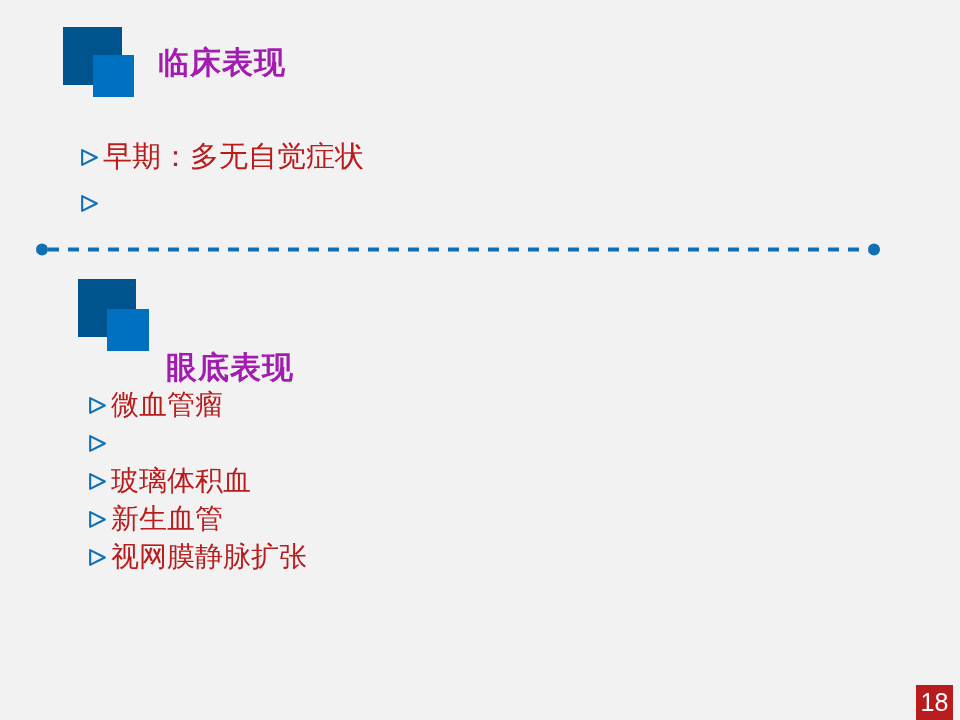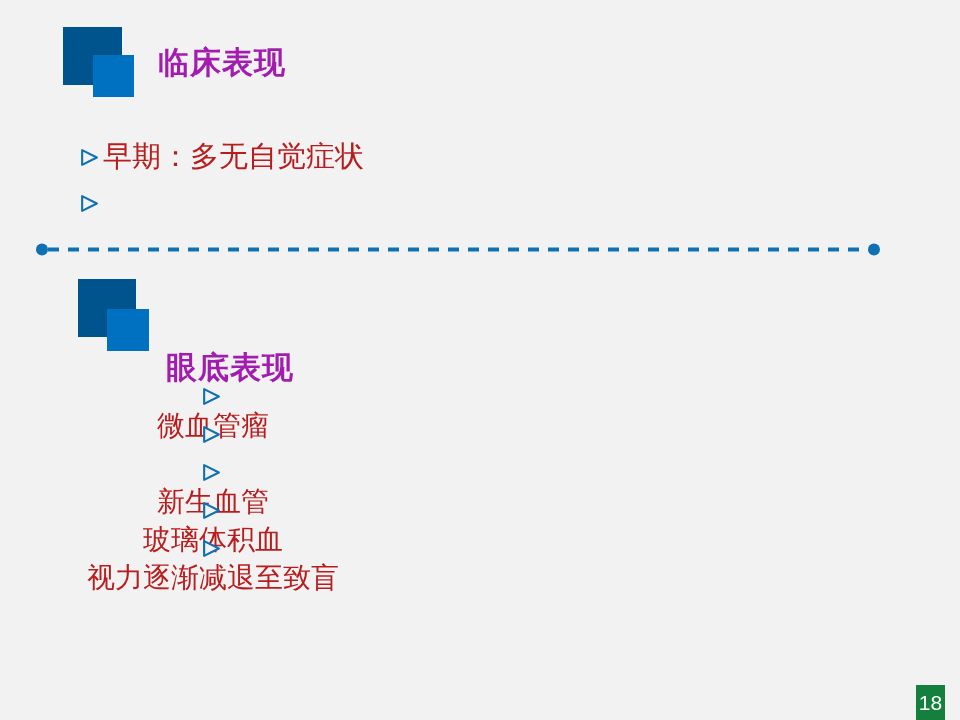--- a/index.html
+++ b/index.html
@@ -35,42 +35,42 @@
   
   .bullet-list {
     position: absolute;
     color: #b91c1c;
     font-family: "Liberation Serif", "DejaVu Serif", serif;
     white-space: nowrap;
   }
   .list-clinical { left: 79px; top: 134px; font-size: 29px; }
   .list-clinical .bullet-row { height: 46px; }
   .list-fundus { left: 87px; top: 386px; font-size: 28px; }
-  .list-fundus .bullet-row { height: 38px; flex-direction: column; }
+  .list-fundus .bullet-row { height: 38px; }
   .bullet-row { display: flex; align-items: center; }
   .bullet-marker {
     width: 21px;
     height: 21px;
     flex: 0 0 21px;
     margin-right: 3px;
     display: inline-block;
   }
   .bullet-marker svg { display: block; width: 100%; height: 100%; }
   
   .divider { position: absolute; left: 0; top: 241px; width: 960px; height: 17px; }
   
   .page-badge {
     position: absolute;
     left: 916px;
     top: 685px;
-    width: 29px;
+    width: 37px;
     height: 35px;
-    background: #15803d;
+    background: #b91c1c;
     color: #FFFFFF;
-    font-size: 21px;
+    font-size: 25px;
     display: flex;
     align-items: center;
     justify-content: center;
     font-family: "Liberation Sans", sans-serif;
   }
 </style>
 </head>
 <body>
 
 <div class="slide">
@@ -131,39 +131,39 @@
           </svg>
       </span>
     </div>
     <div class="bullet-row">
       <span class="bullet-marker">
         <svg viewBox="0 0 20 20">
             <path d="M3 3 L17 10 L3 17 Z" fill="#F2F2F3" stroke="#1070B4" stroke-width="2" stroke-linejoin="round"></path>
             <path d="M3 17 L17 10 L9 13 Z" fill="#1070B4"></path>
           </svg>
       </span>
+      <span>玻璃体积血</span>
+    </div>
+    <div class="bullet-row">
+      <span class="bullet-marker">
+        <svg viewBox="0 0 20 20">
+            <path d="M3 3 L17 10 L3 17 Z" fill="#F2F2F3" stroke="#1070B4" stroke-width="2" stroke-linejoin="round"></path>
+            <path d="M3 17 L17 10 L9 13 Z" fill="#1070B4"></path>
+          </svg>
+      </span>
       <span>新生血管</span>
     </div>
     <div class="bullet-row">
       <span class="bullet-marker">
         <svg viewBox="0 0 20 20">
             <path d="M3 3 L17 10 L3 17 Z" fill="#F2F2F3" stroke="#1070B4" stroke-width="2" stroke-linejoin="round"></path>
             <path d="M3 17 L17 10 L9 13 Z" fill="#1070B4"></path>
           </svg>
       </span>
-      <span>玻璃体积血</span>
-    </div>
-    <div class="bullet-row">
-      <span class="bullet-marker">
-        <svg viewBox="0 0 20 20">
-            <path d="M3 3 L17 10 L3 17 Z" fill="#F2F2F3" stroke="#1070B4" stroke-width="2" stroke-linejoin="round"></path>
-            <path d="M3 17 L17 10 L9 13 Z" fill="#1070B4"></path>
-          </svg>
-      </span>
-      <span>视力逐渐减退至致盲</span>
+      <span>视网膜静脉扩张</span>
     </div>
   </div>
 
   <div class="page-badge">
     <span>18</span>
   </div>
 
 </div>
 
 </body></html>

